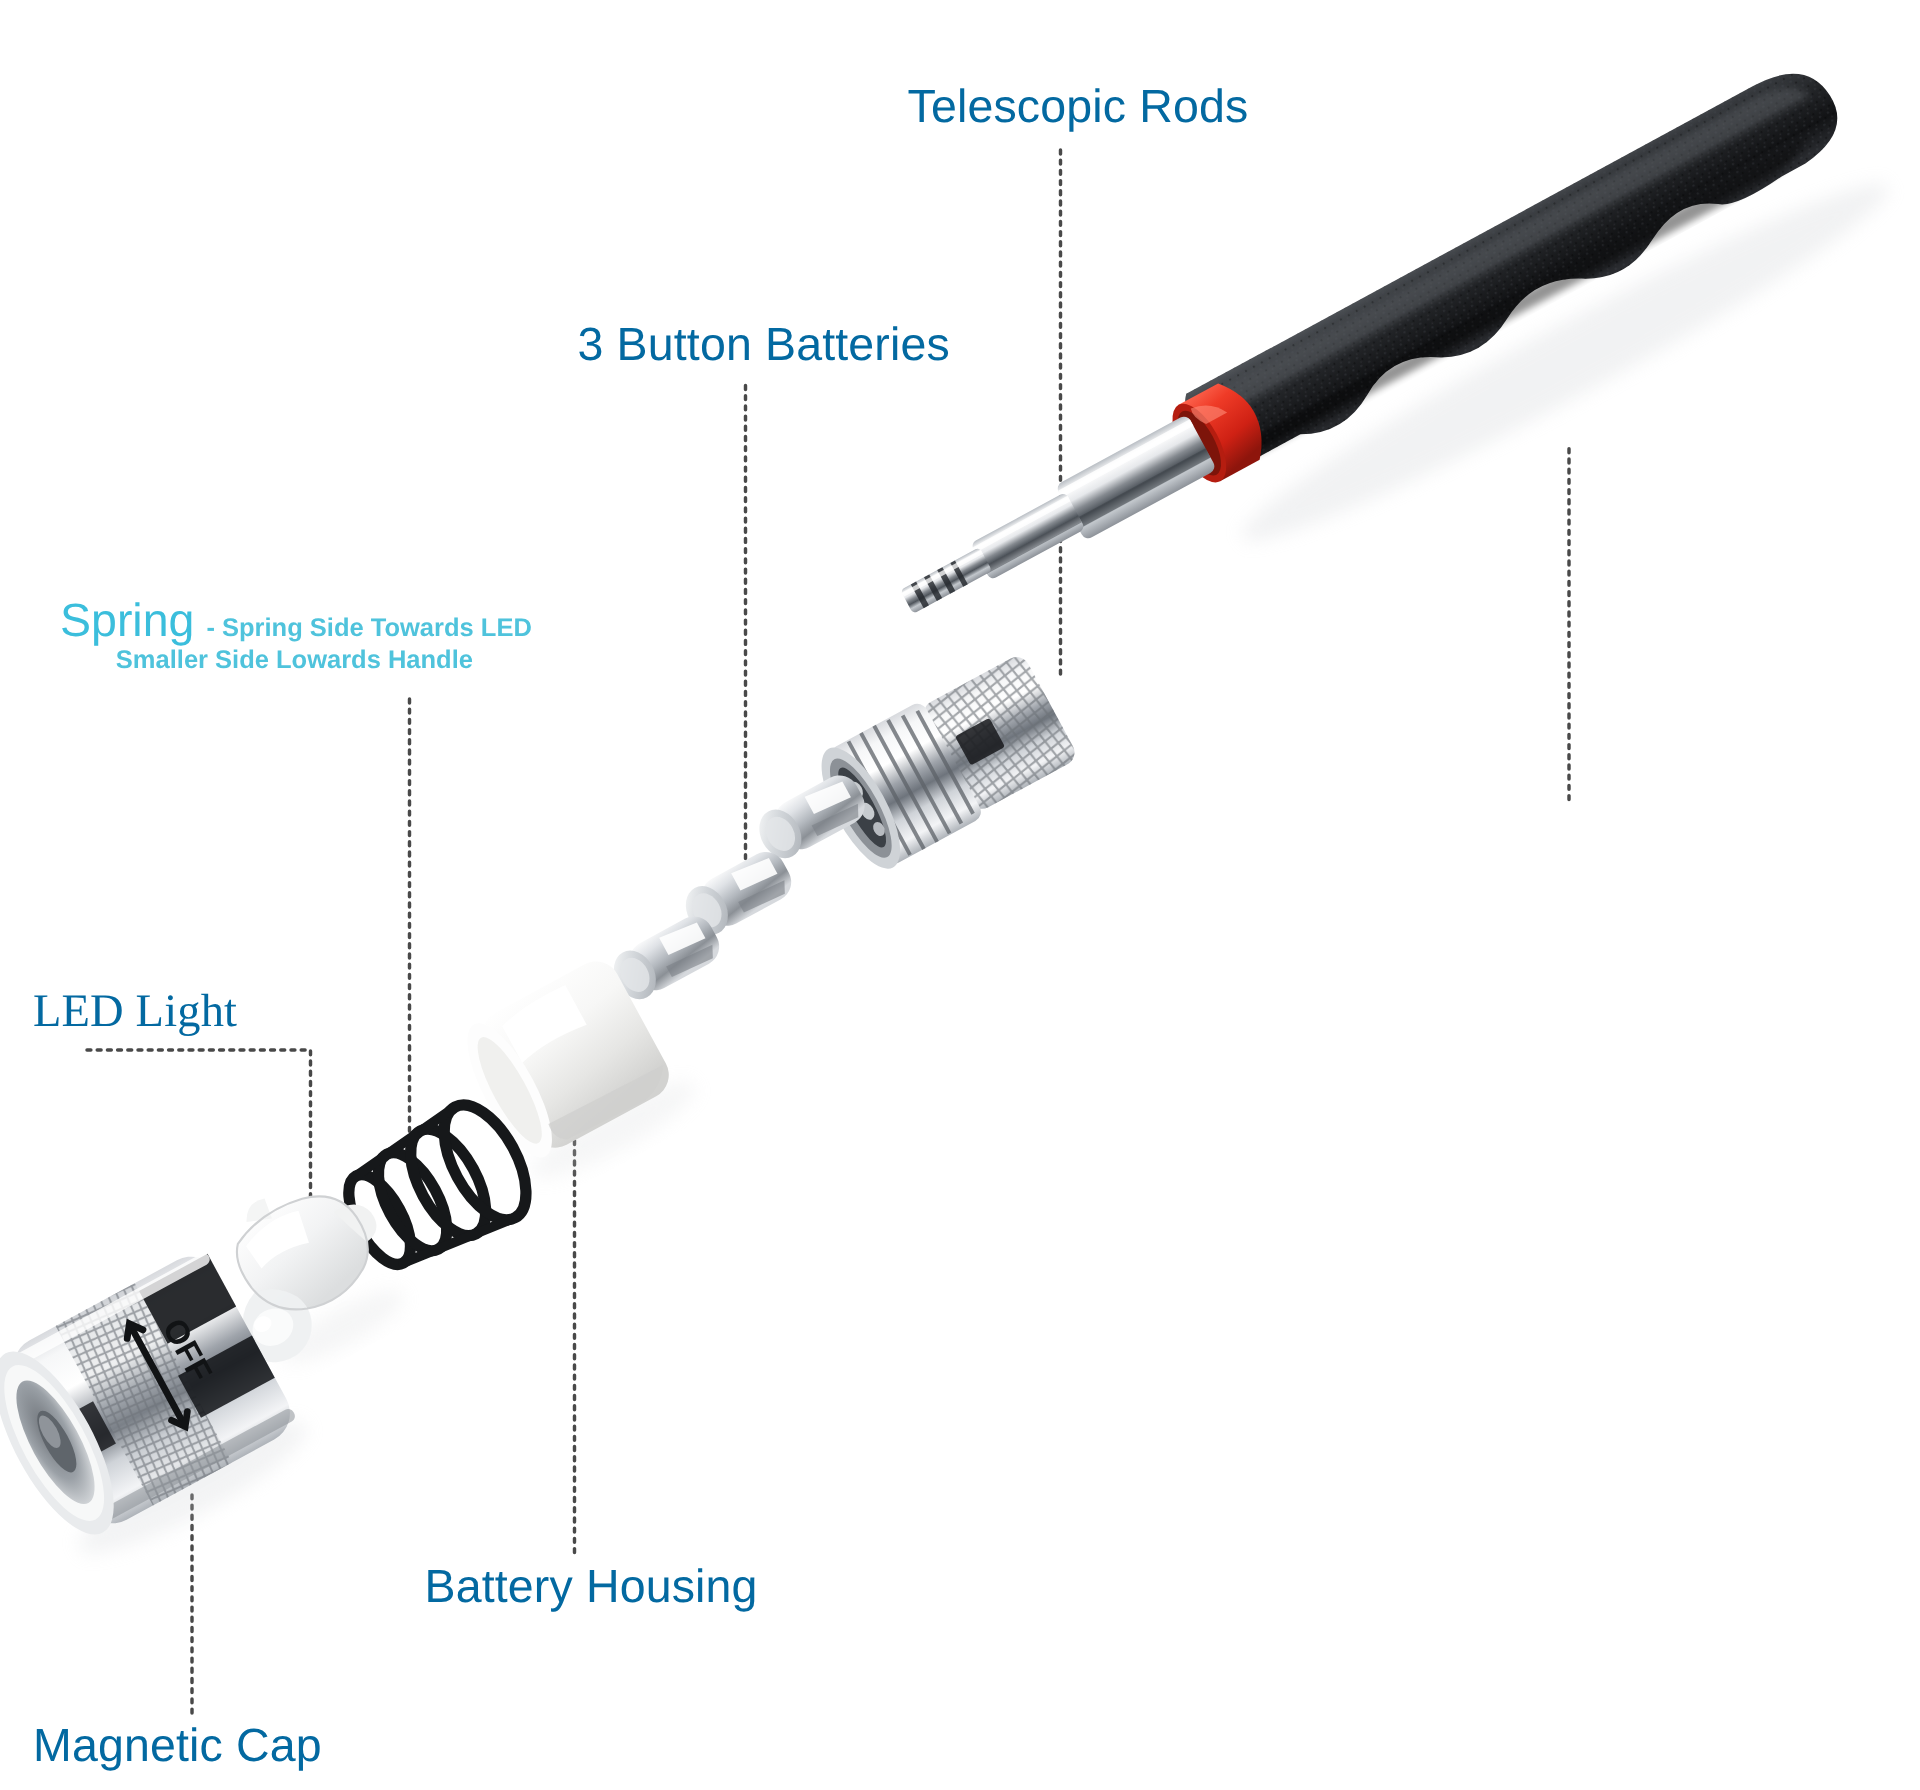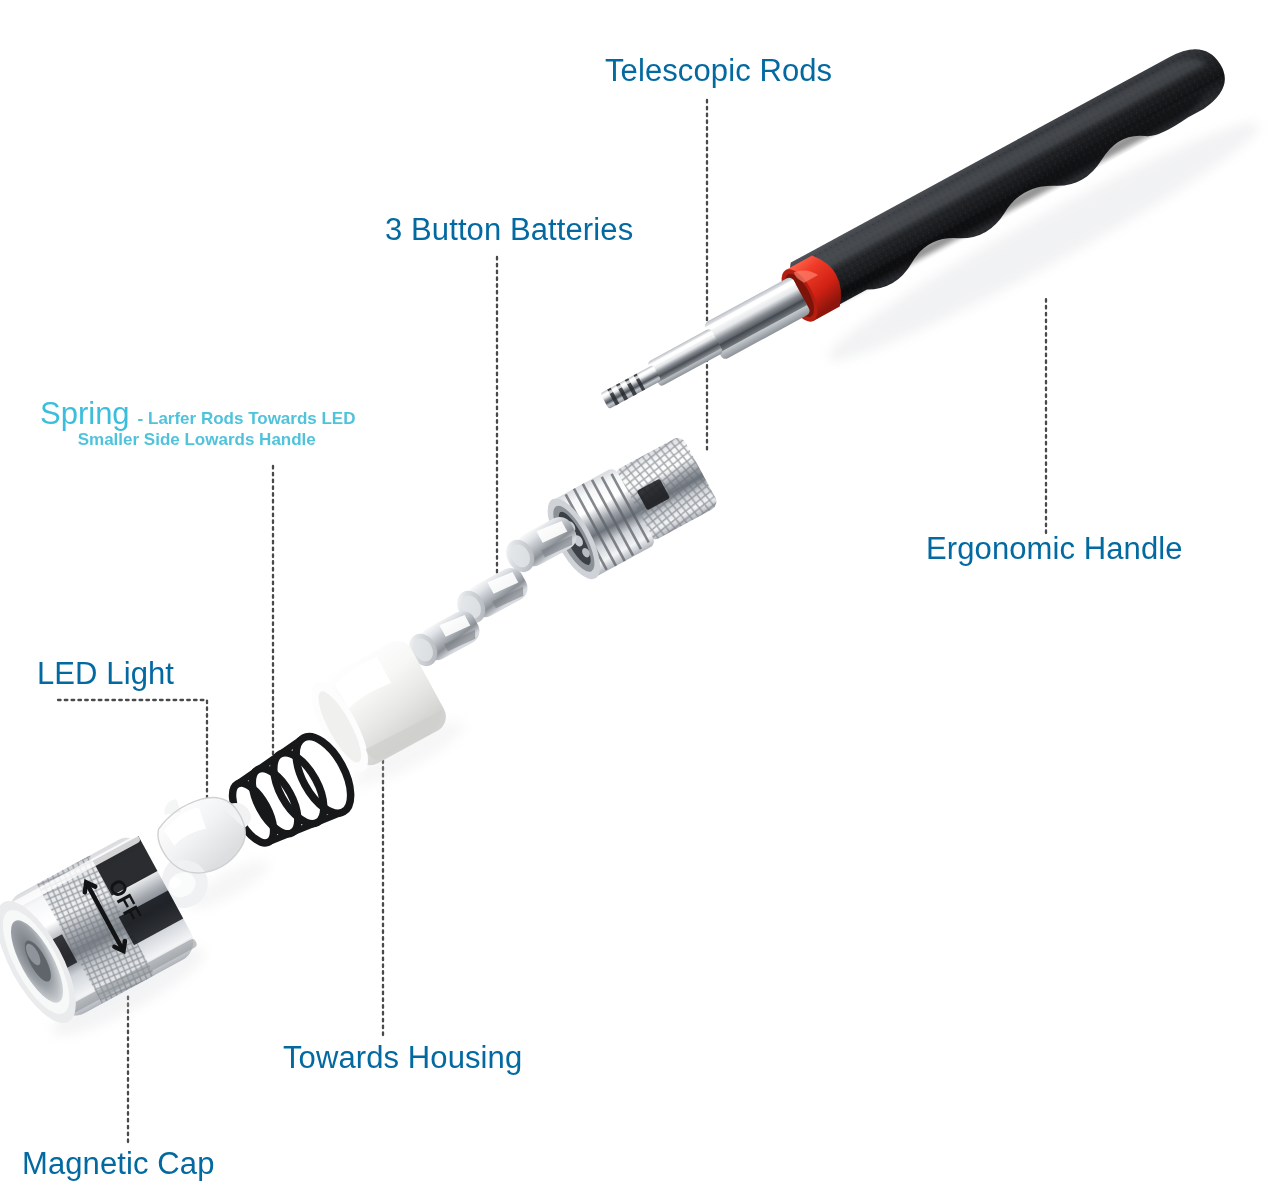--- a/index.html
+++ b/index.html
@@ -354,26 +354,25 @@
       </g>
     </g>
   </svg>
 
   <div class="label label-main" style="left:605px; top:55px;">Telescopic Rods</div>
 
   <div class="label label-main" style="left:385px; top:214px;">3 Button Batteries</div>
 
   <div class="spring-wrap" style="left:40px; top:398px;">
     <span class="spring-row1">
-      <span class="label-main">Spring</span><span class="label-sub" style="padding-left:8px;">- Larfer Rods Towards LED</span>
+      <span class="label-main">Spring</span><span class="label-sub" style="padding-left:8px;">- Spring Side Towards LED</span>
     </span>
     <span class="spring-row2 label-sub">Smaller Side Lowards Handle</span>
   </div>
 
-  <div class="label label-main" style="left:926px; top:533px;">Ergonomic Handle</div>
-
-  <div class="label label-main" style="left:37px; top:658px;">LED Light</div>
-
-  <div class="label label-main" style="left:283px; top:1042px;">Towards Housing</div>
+
+  <div class="label label-main" style="left:22px; top:658px;font-family:Liberation Serif, serif;">LED Light</div>
+
+  <div class="label label-main" style="left:283px; top:1042px;">Battery Housing</div>
 
   <div class="label label-main" style="left:22px; top:1148px;text-align:right;">Magnetic Cap</div>
 
 </div>
 
 </body></html>

